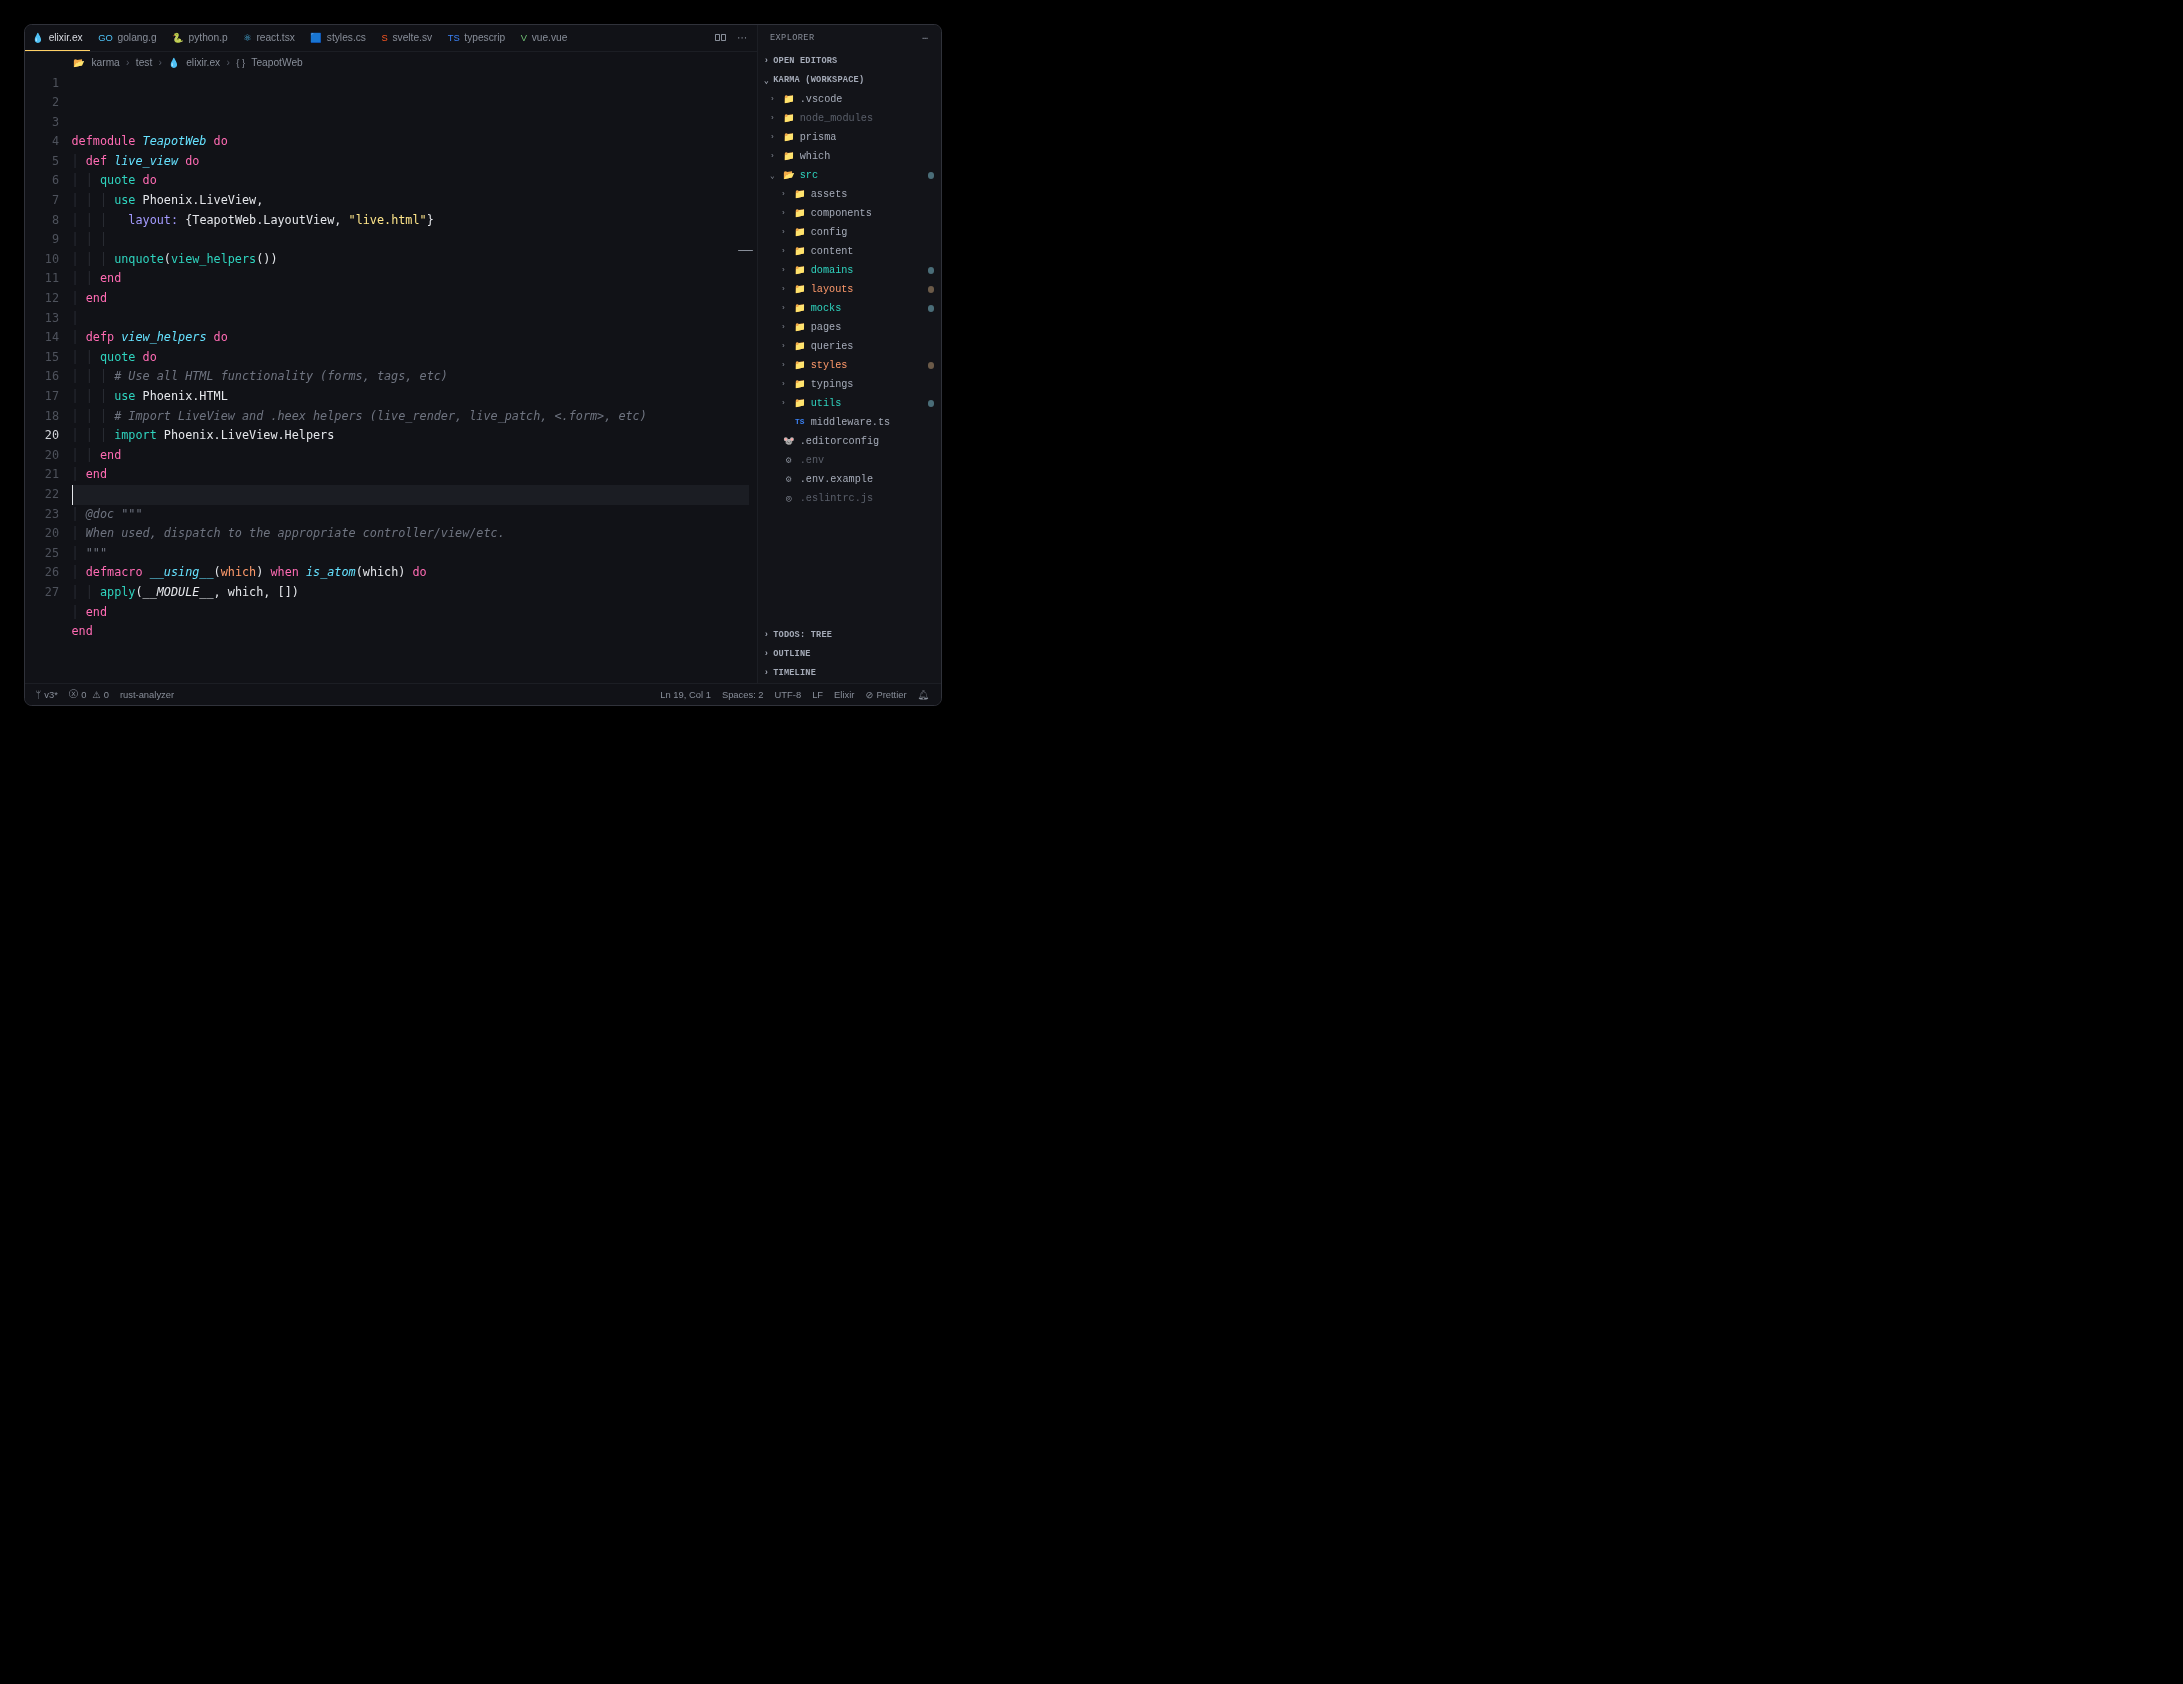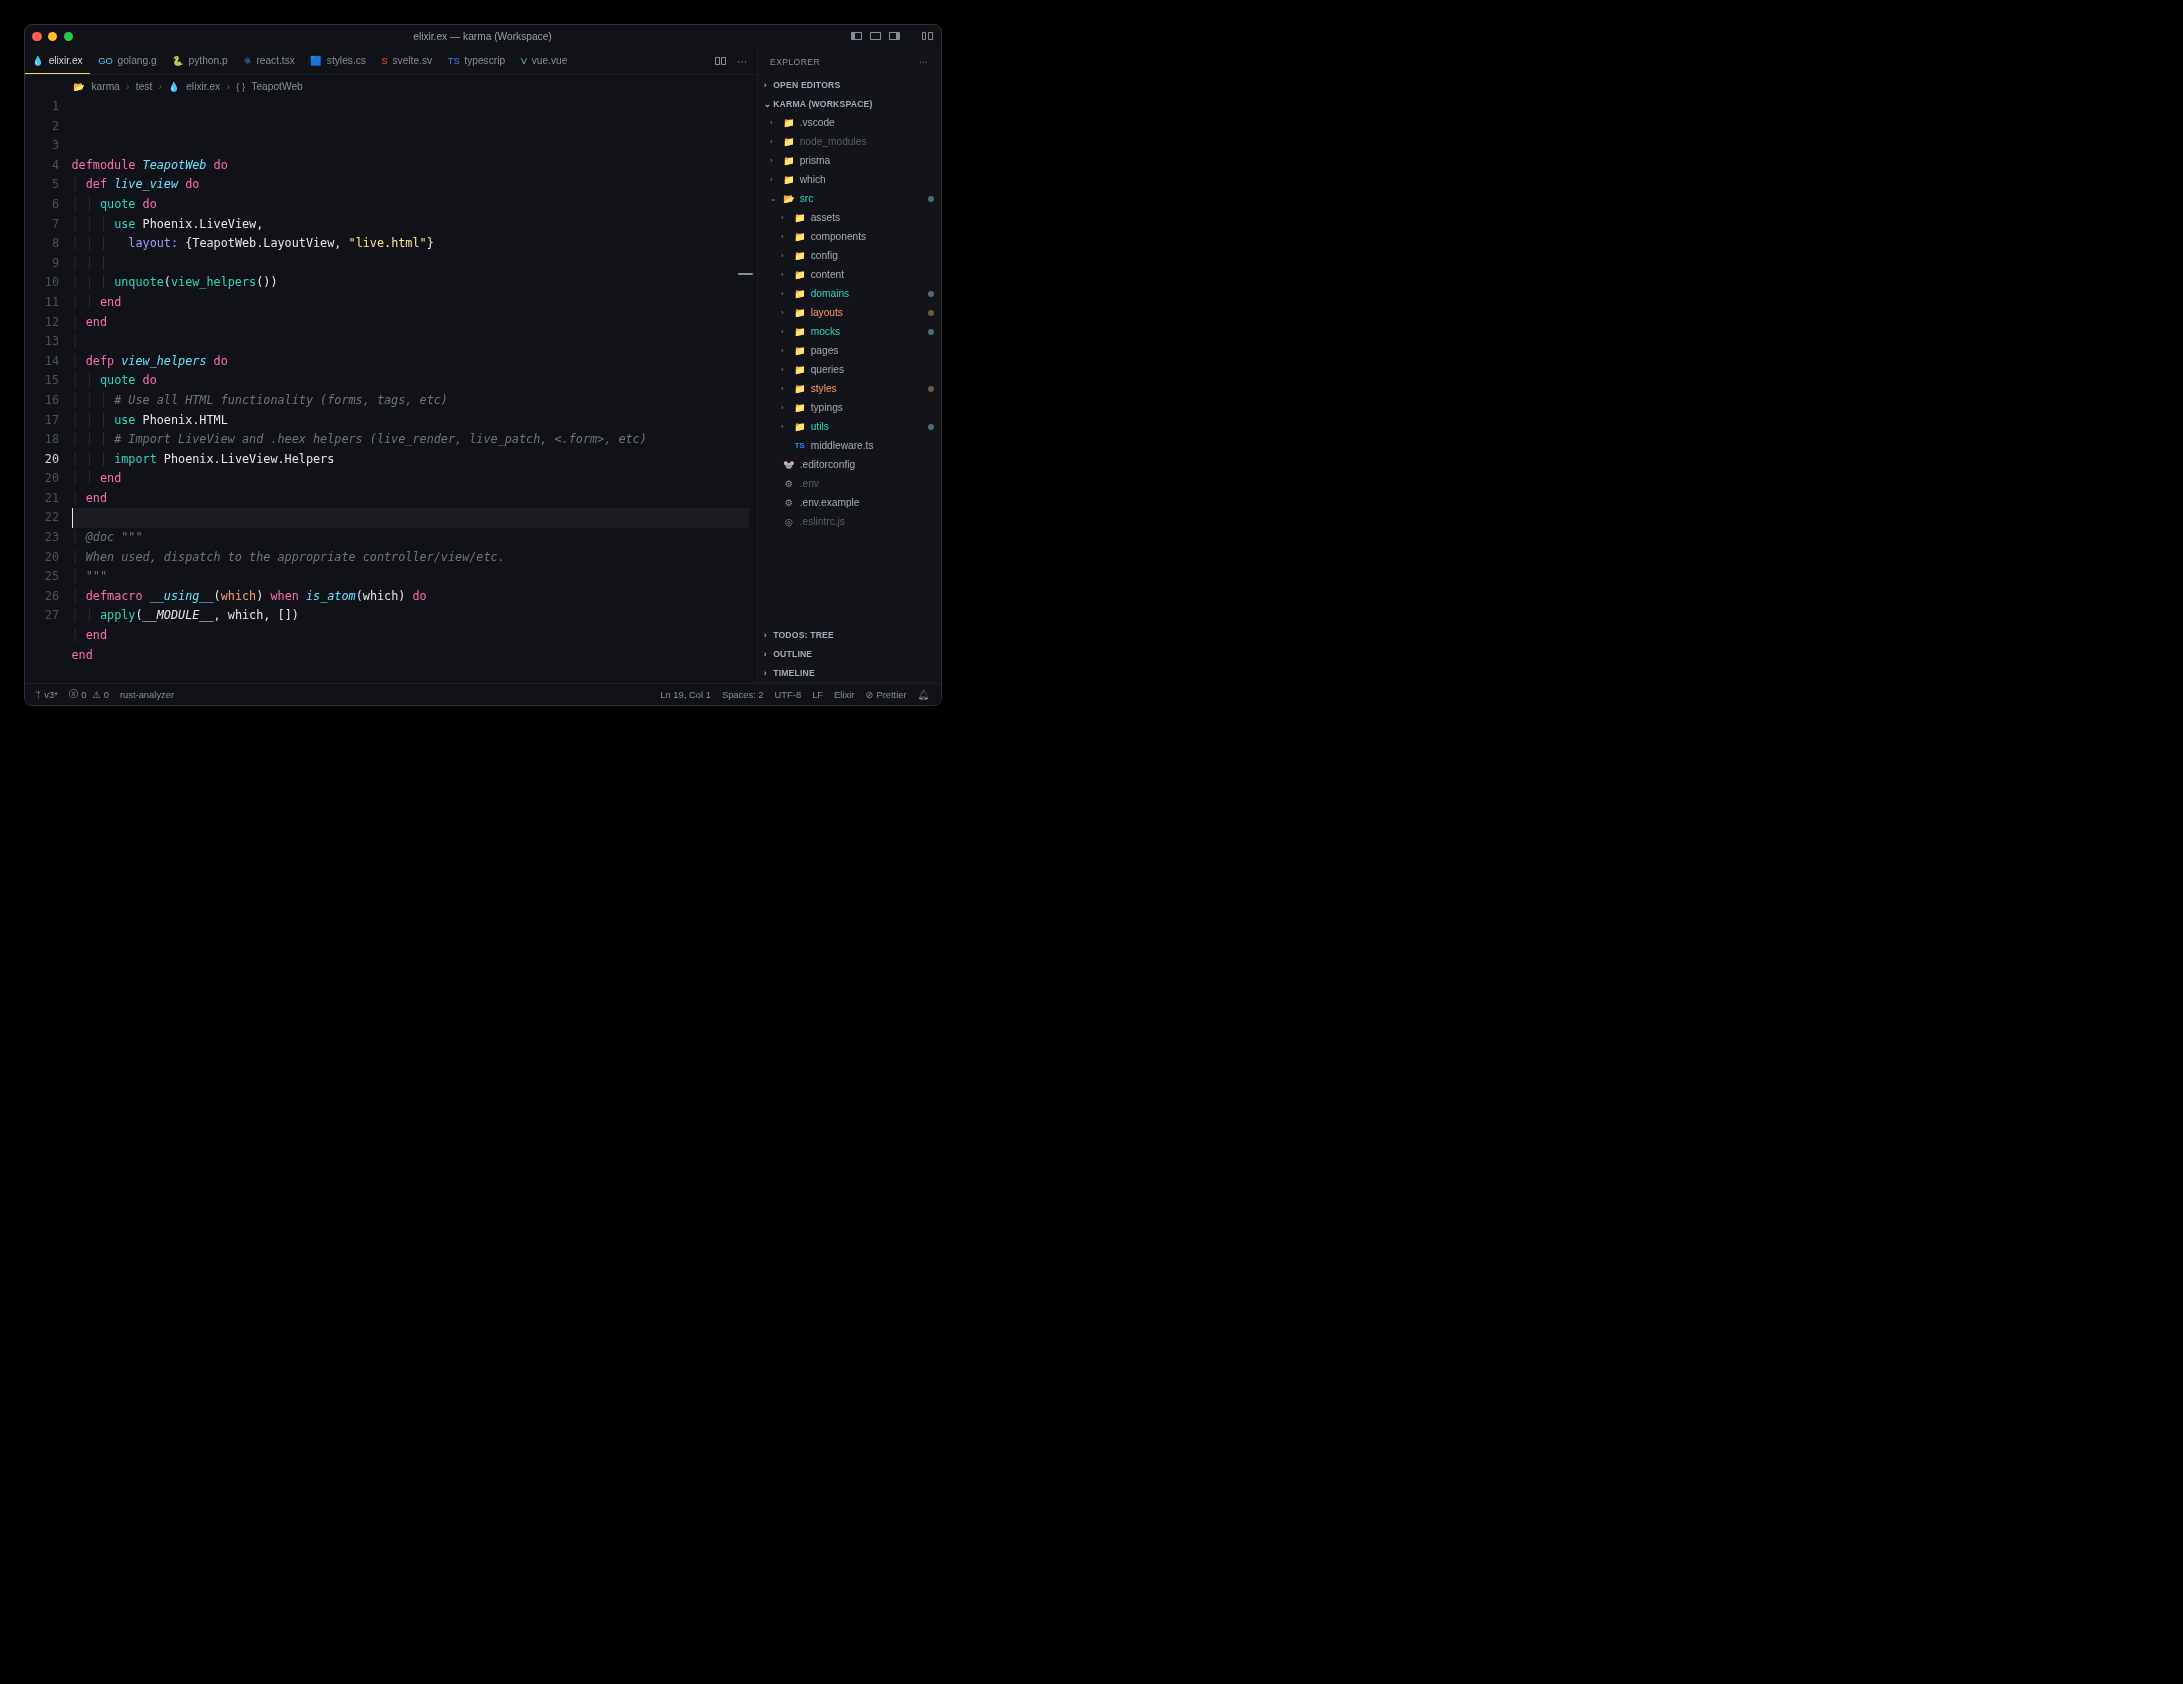--- a/index.html
+++ b/index.html
@@ -16,21 +16,21 @@
   .title { position: absolute; left: 0; right: 0; text-align: center; pointer-events: none; }
   .titlebar-right { margin-left: auto; display: flex; gap: 7.8px; color: #888e99; }
   .icon-outline { width: 11px; height: 7.8px; border: 0.8px solid #888e99; border-radius: 0.8px; display: inline-block; position: relative; }
   .icon-outline.left::before { content:''; position:absolute; left:0; top:0; bottom:0; width:30%; background:#888e99; border-radius:0.8px 0 0 0.8px; }
   .icon-outline.right::after { content:''; position:absolute; right:0; top:0; bottom:0; width:30%; background:#888e99; border-radius:0 0.8px 0.8px 0; }
   .icon-split { display:inline-flex; gap:1.6px; }
   .icon-split span { width:4.7px; height:7.8px; border:0.8px solid #888e99; border-radius:0.8px; }
 
   .body { flex: 1; display: flex; min-height: 0; }
   .editor-pane { flex: 1; display: flex; flex-direction: column; min-width: 0; }
-  .sidebar { width: 184px; background: #131419; color: #888e99; font-family: Liberation Sans, sans-serif; font-size: 10.2px; display: flex; flex-direction: column; border-left: 0.8px solid #1c1e24; }
+  .sidebar { width: 184px; background: #131419; color: #888e99; font-family: Liberation Mono, monospace; font-size: 10.2px; display: flex; flex-direction: column; border-left: 0.8px solid #1c1e24; }
   .sidebar-hdr { height: 27.4px; display: flex; align-items: center; padding: 0 12.5px; text-transform: uppercase; letter-spacing: 0.4px; font-size: 8.6px; color: #888e99; justify-content: space-between; }
   .sidebar-hdr .dots { color: #888e99; }
   .section-hdr { height: 19px; display: flex; align-items: center; padding: 0 6.3px; cursor: pointer; font-weight: 600; color: #a5abb8; font-size: 8.6px; letter-spacing: 0.2px; }
   .tree { flex: 1; overflow: hidden; padding-bottom: 3.1px; }
   .tree-item { height: 19px; display: flex; align-items: center; padding-right: 6.3px; cursor: pointer; gap: 4.7px; white-space: nowrap; }
   .tree-item.d1 { padding-left: 12.5px; } .tree-item.d2 { padding-left: 23.5px; }
   .tree-item .chev { width: 7.8px; color: #888e99; font-size: 7.8px; }
   .tree-item .fi { width: 12.5px; text-align: center; font-size: 9.4px; }
   .tree-item .lbl { color: #a5abb8; }
   .tree-item.dim .lbl { color: #5a5f6a; }
@@ -81,38 +81,20 @@
   .statusbar { height: 22px; background: #111217; border-top: 0.8px solid #1c1e24; display: flex; align-items: center; padding: 0 11px; color: #888e99; font-family: -apple-system, sans-serif; font-size: 9.4px; gap: 11px; }
   .statusbar .sp { flex: 1; }
   .statusbar .it { display: flex; align-items: center; gap: 3.1px; cursor: pointer; }
 </style>
 </head>
 <body>
 
 <div class="wrap">
 <div class="win">
 
-  <div class="titlebar">
-    <div class="traffic">
-      <div class="tl red"></div>
-      <div class="tl yel"></div>
-      <div class="tl grn"></div>
-    </div>
-    <div class="title">elixir.ex — karma (Workspace)</div>
-    <div class="titlebar-right">
-      <span class="icon-outline left"></span>
-      <span class="icon-outline"></span>
-      <span class="icon-outline right"></span>
-      <span style="width:6.3px"></span>
-      <span class="icon-split">
-            <span></span>
-            <span></span>
-          </span>
-    </div>
-  </div>
 
   <div class="body">
     <div class="editor-pane">
 
       <div class="tabs" id="tabs">
             <div class="tab active">
               <span class="ti" style="color:#a977ff">💧</span>
               <span>elixir.ex</span>
             </div>
             <div class="tab">

